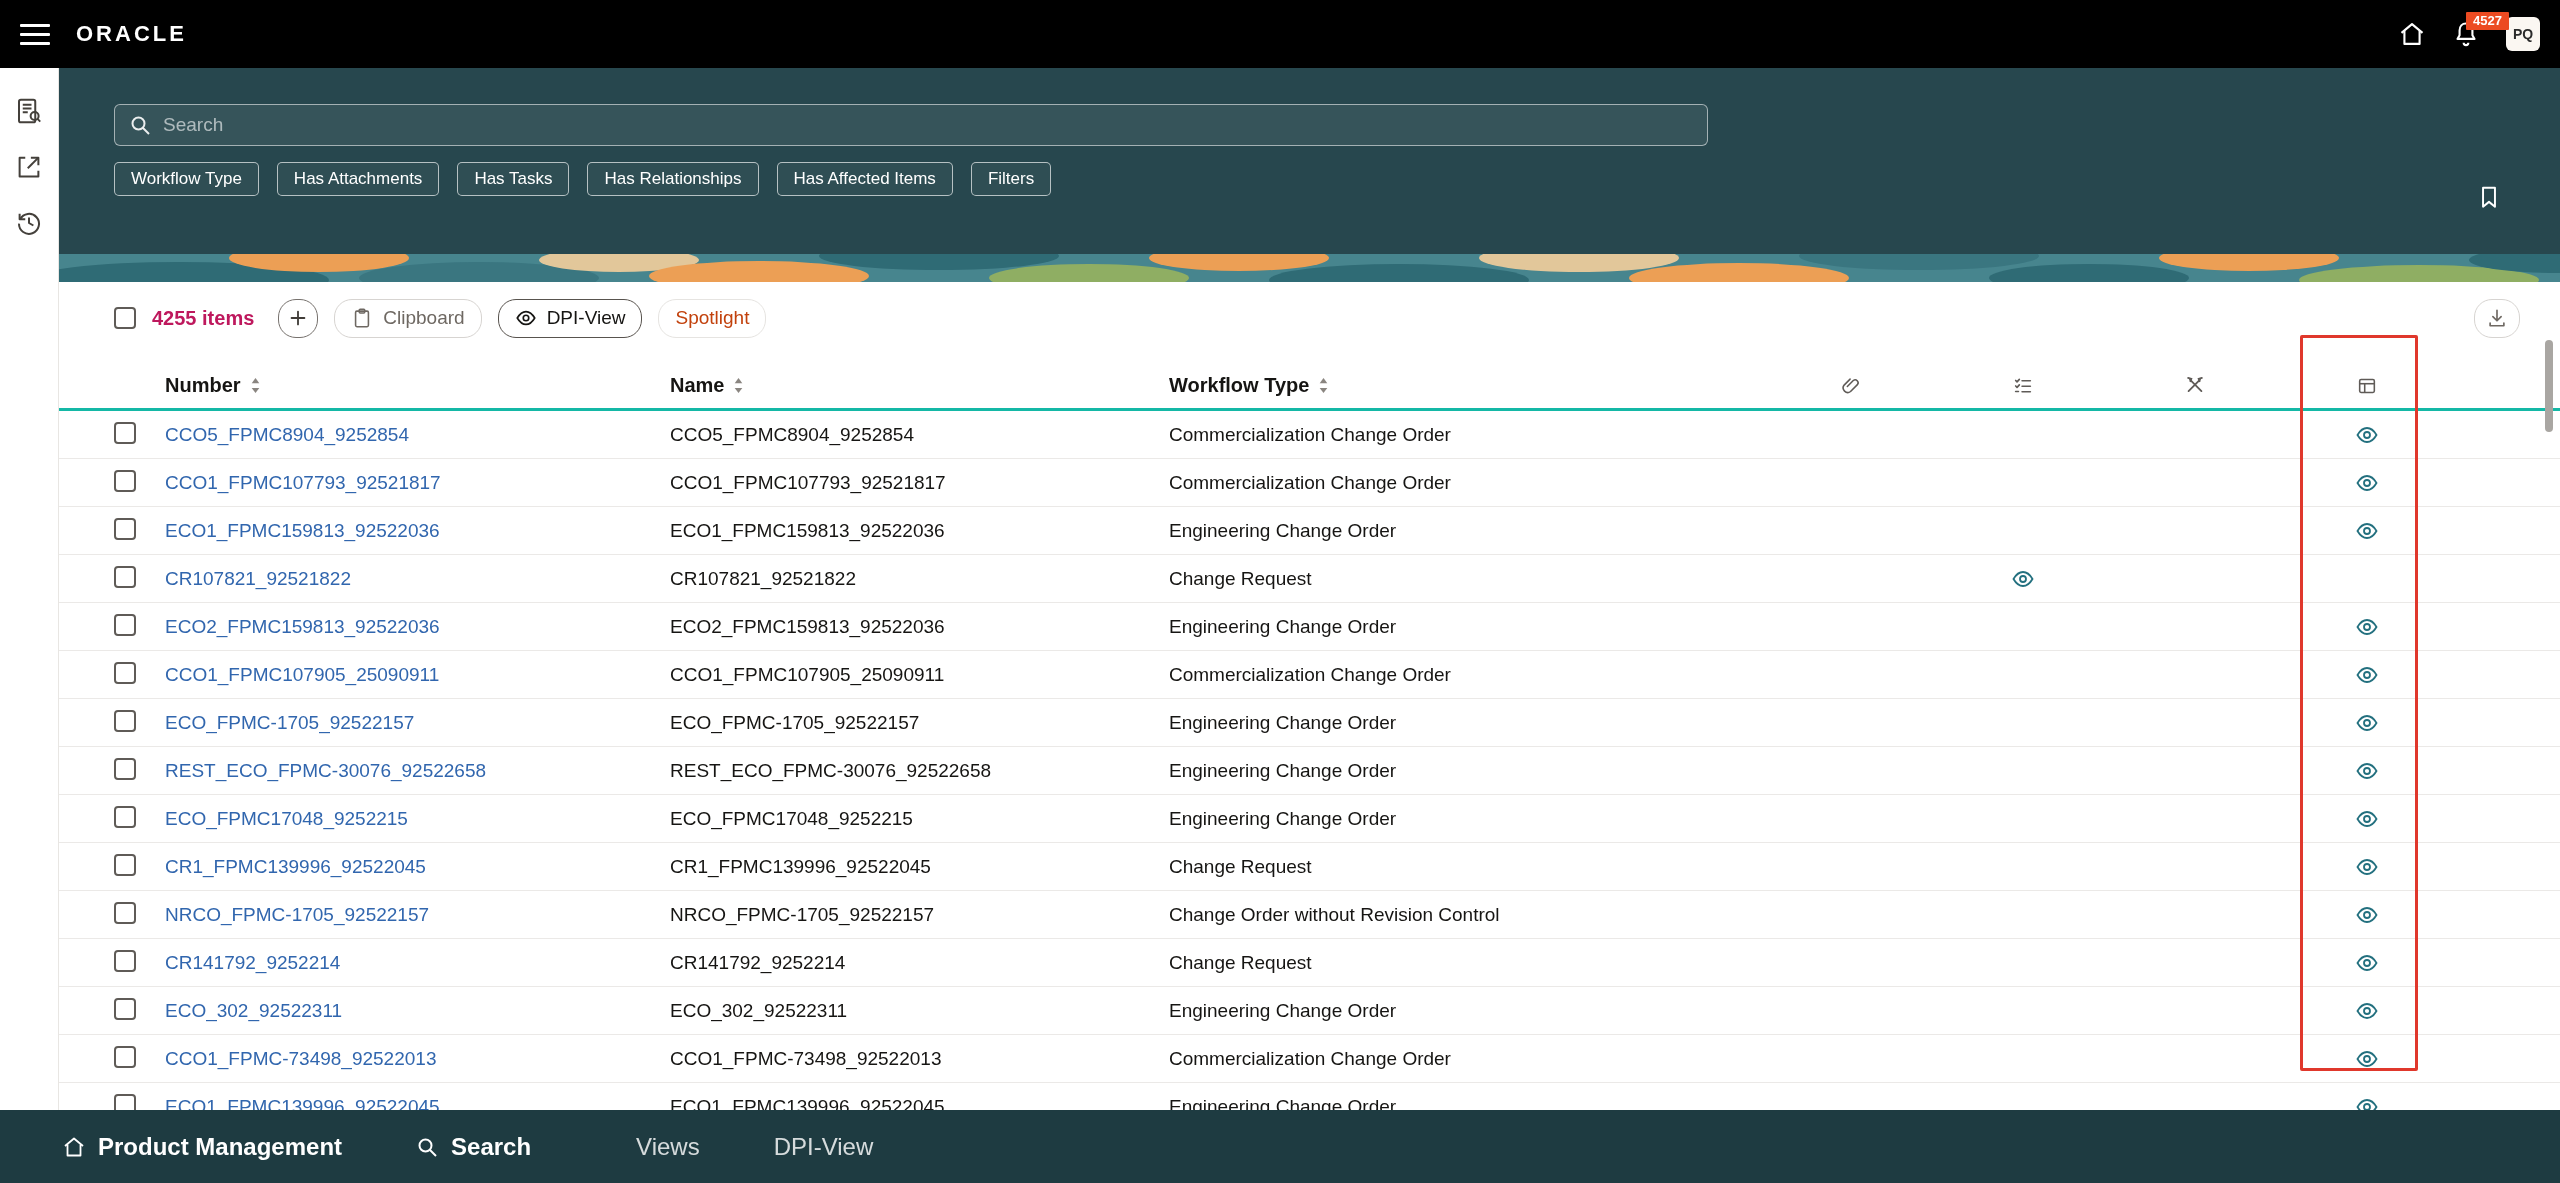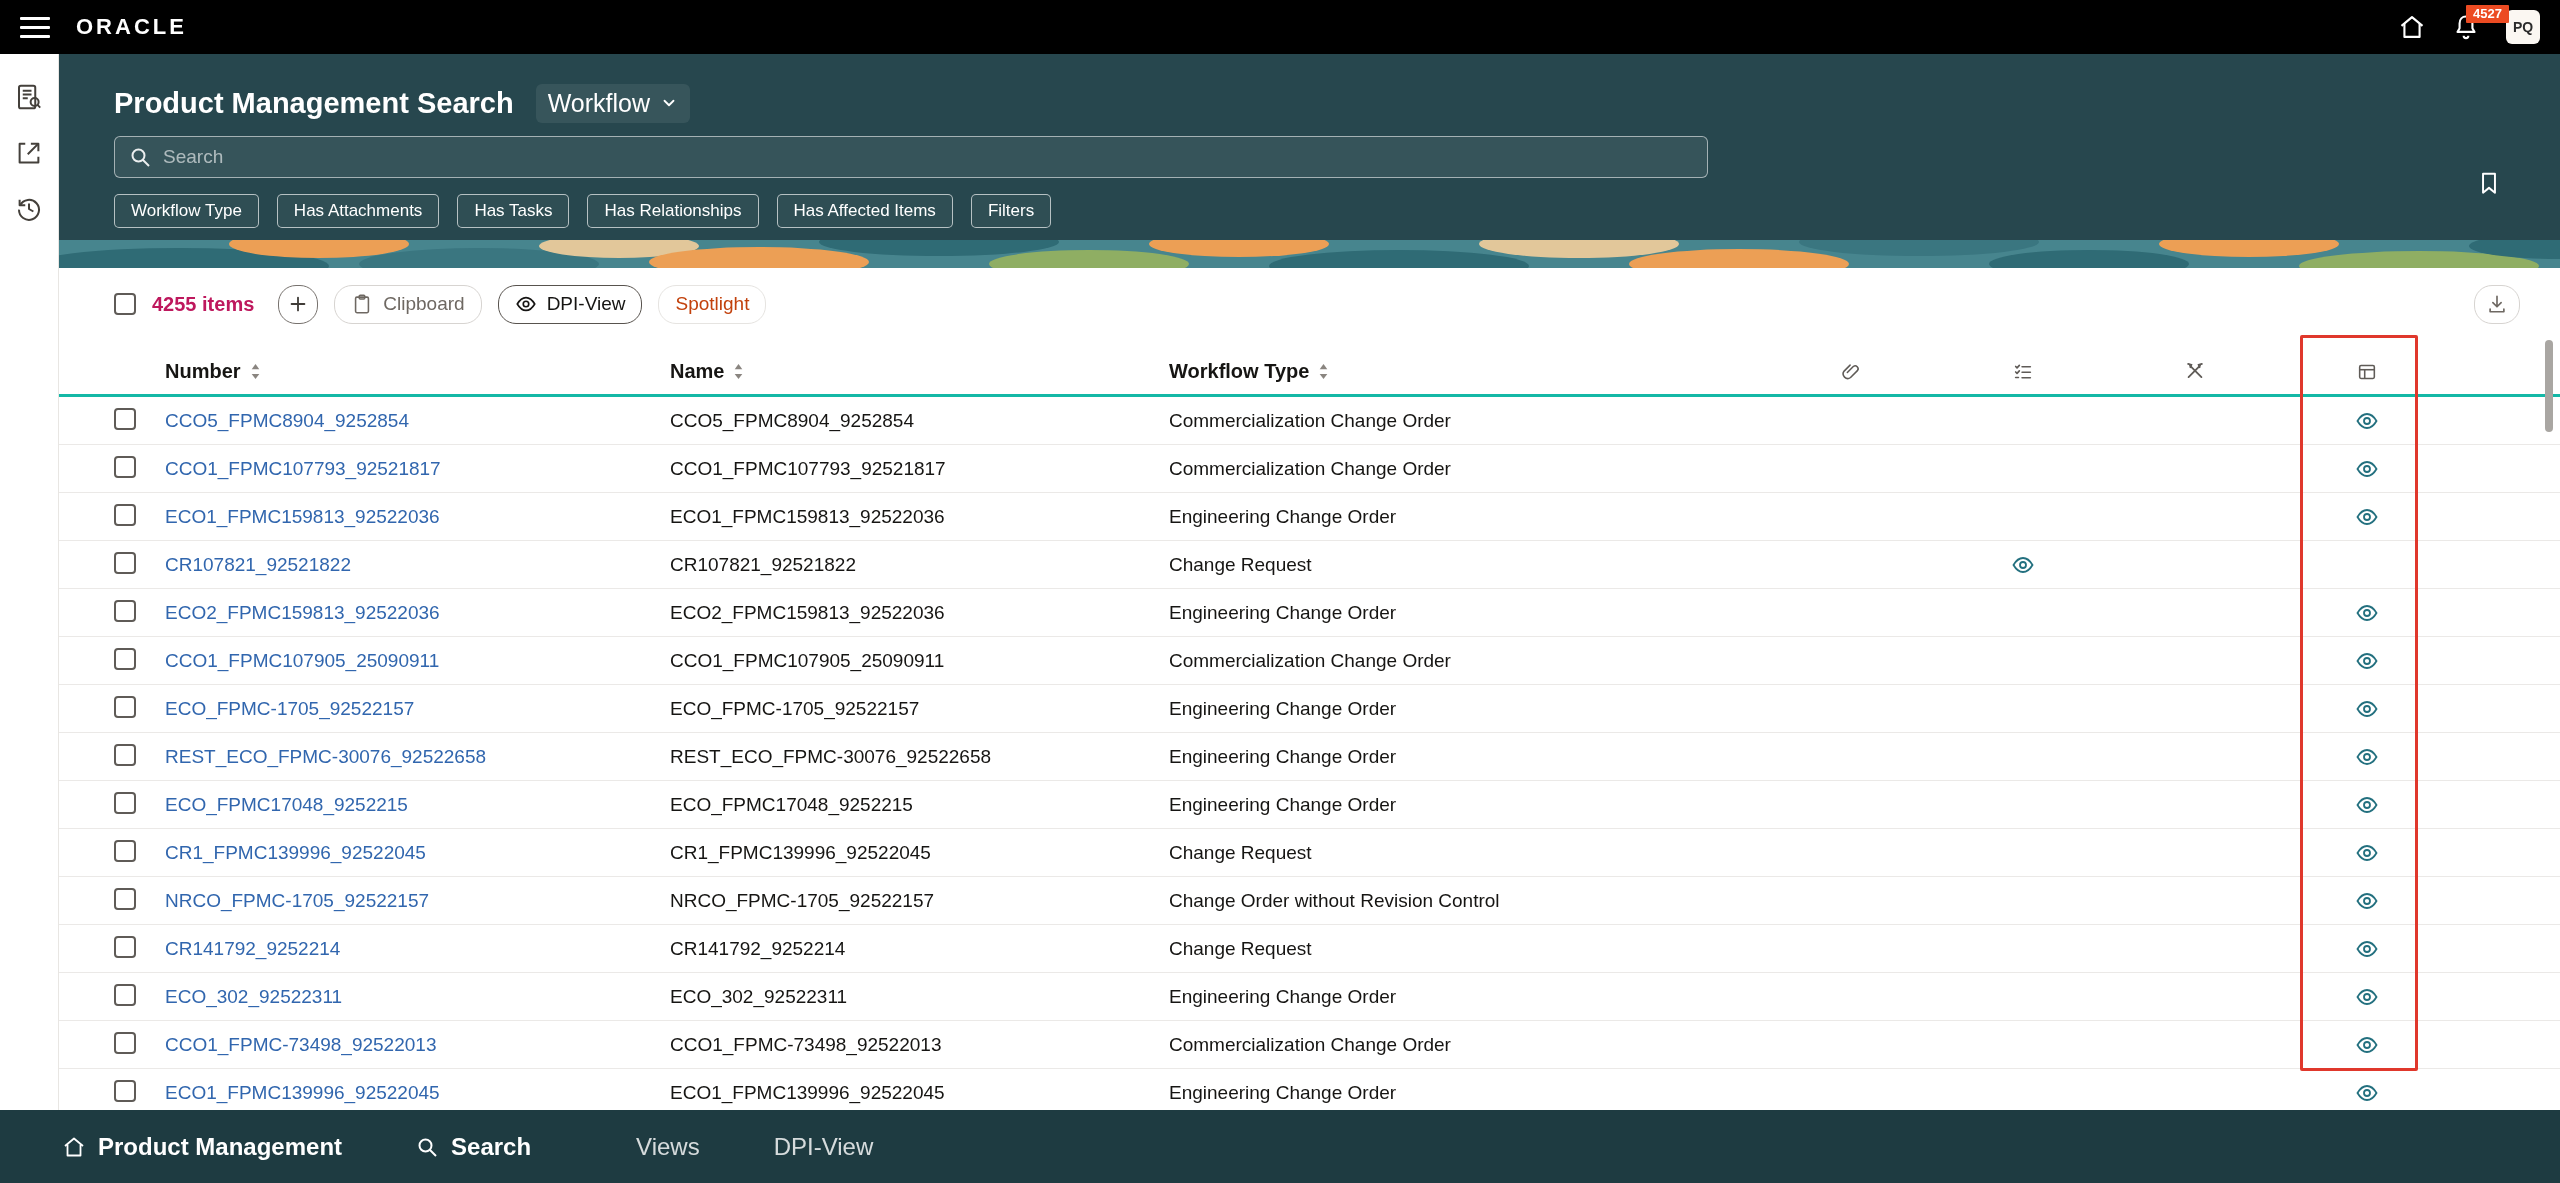--- a/index.html
+++ b/index.html
@@ -1,20 +1,20 @@
 <!DOCTYPE html>
 <html style="--header-teal: #27474e; --footer-teal: #1e3b41; --link: #3166ae; --eye: #23707f; --highlight-red: #e0382c; --badge: #ec4b22;"><head>
 <meta charset="utf-8">
 <style>
   * { margin:0; padding:0; box-sizing:border-box; }
   html,body { width:2560px; height:1183px; overflow:hidden; font-family:"Liberation Sans", sans-serif; background:#fff; }
   body { position:relative; }
 
   
-  .topbar { height:54px; background:#000; display:flex; align-items:center; padding:0 20px; color:#fff; }
+  .topbar { height:68px; background:#000; display:flex; align-items:center; padding:0 20px; color:#fff; }
   .hamburger { width:30px; height:30px; display:flex; flex-direction:column; justify-content:center; gap:6px; cursor:pointer; margin-right:26px; }
   .hamburger span { display:block; height:3px; background:#fff; border-radius:1px; }
   .brand { font-size:22px; font-weight:700; letter-spacing:3px; color:#fff; }
   .topbar-right { margin-left:auto; display:flex; align-items:center; gap:26px; }
   .tb-icon { width:28px; height:28px; color:#fff; position:relative; cursor:pointer; }
   .tb-icon svg { width:100%; height:100%; }
   .bell-wrap { position:relative; }
   .badge { position:absolute; top:-8px; left:14px; background:var(--badge,#ec4b22); color:#fff; font-size:13px; font-weight:700; border-radius:1px; padding:2px 7px; line-height:1.1; }
   .avatar { width:34px; height:34px; background:#fbf7f2; color:#2b2b2b; border-radius:6px; display:flex; align-items:center; justify-content:center; font-size:14px; font-weight:700; cursor:pointer; }
 
@@ -141,29 +141,20 @@
           <path d="M4.5 4.5 V9 H9"></path>
           <path d="M4.9 9 A8 8 0 1 1 4 12.5"></path>
           <path d="M12 7.5 V12 L15.5 14"></path>
         </svg>
     </div>
   </div>
 
   <div class="main">
 
     <div class="header">
-      <div class="title-row">
-        <div class="page-title">Product Management Search</div>
-        <div class="scope-btn">
-          <span>Workflow</span>
-          <svg viewBox="0 0 24 24" fill="none" stroke="currentColor" stroke-width="2.4" stroke-linecap="round" stroke-linejoin="round">
-              <path d="M6 9 L12 15 L18 9"></path>
-            </svg>
-        </div>
-      </div>
       <div class="search-row">
         <span class="search-icon">
           <svg viewBox="0 0 24 24" fill="none" stroke="currentColor" stroke-width="2">
               <circle cx="10.5" cy="10.5" r="6"></circle>
               <path d="M15 15 L21 21"></path>
             </svg>
         </span>
         <input class="search-input" type="text" placeholder="Search" style="">
       </div>
       <div class="chips-row">

